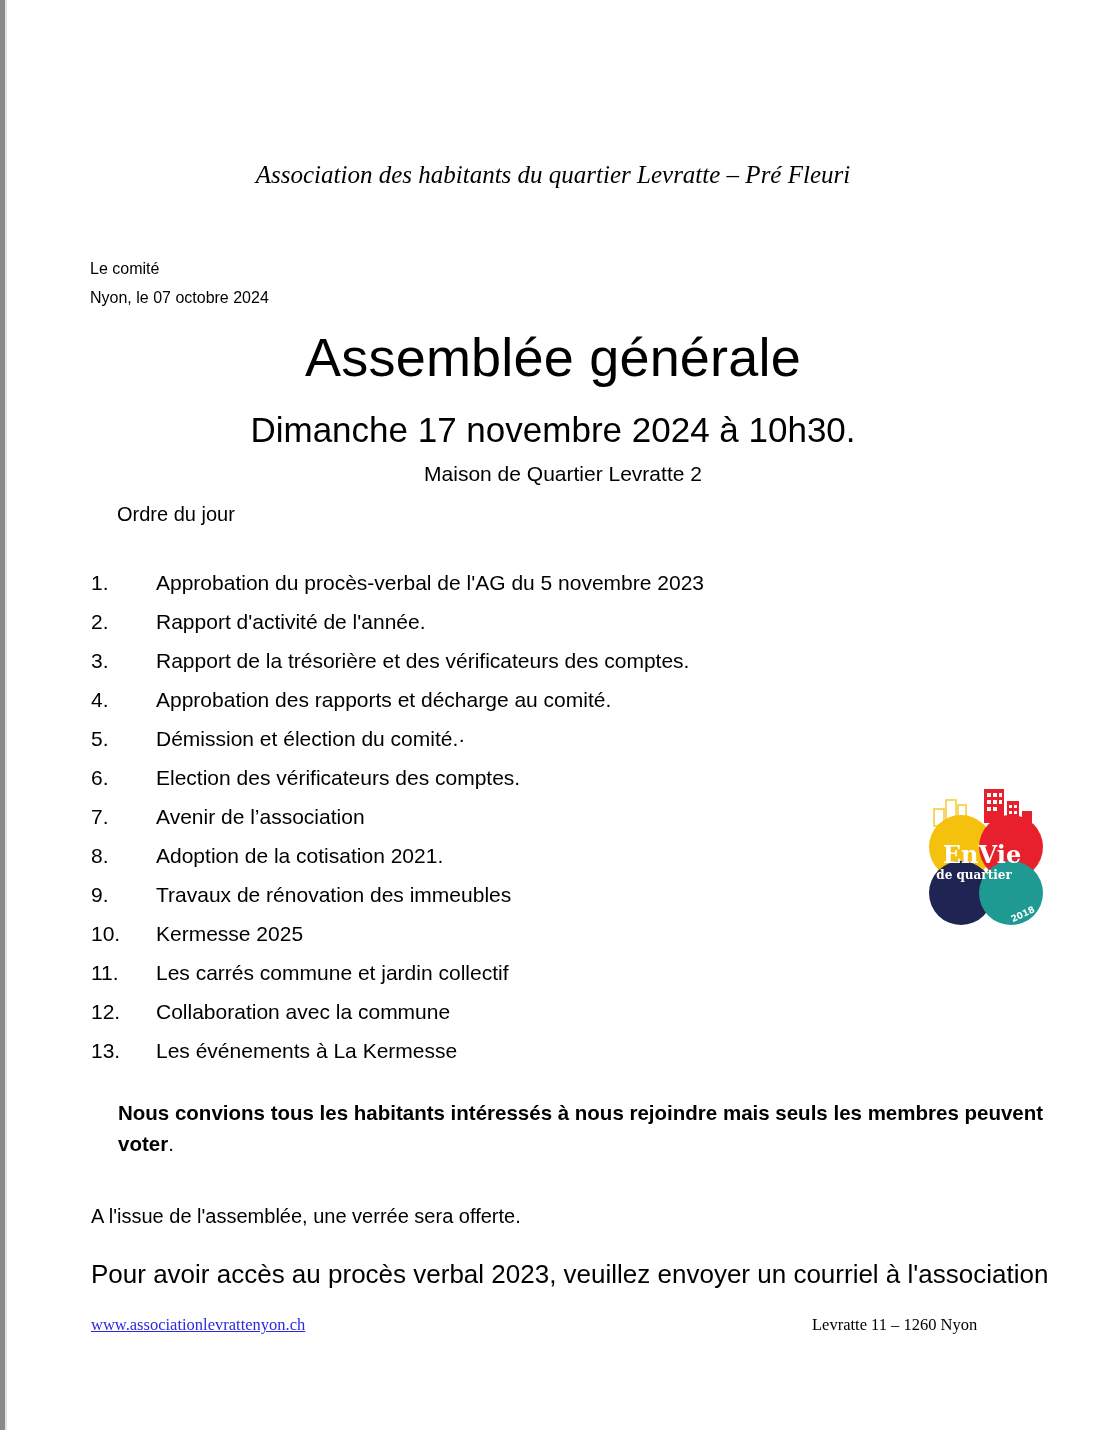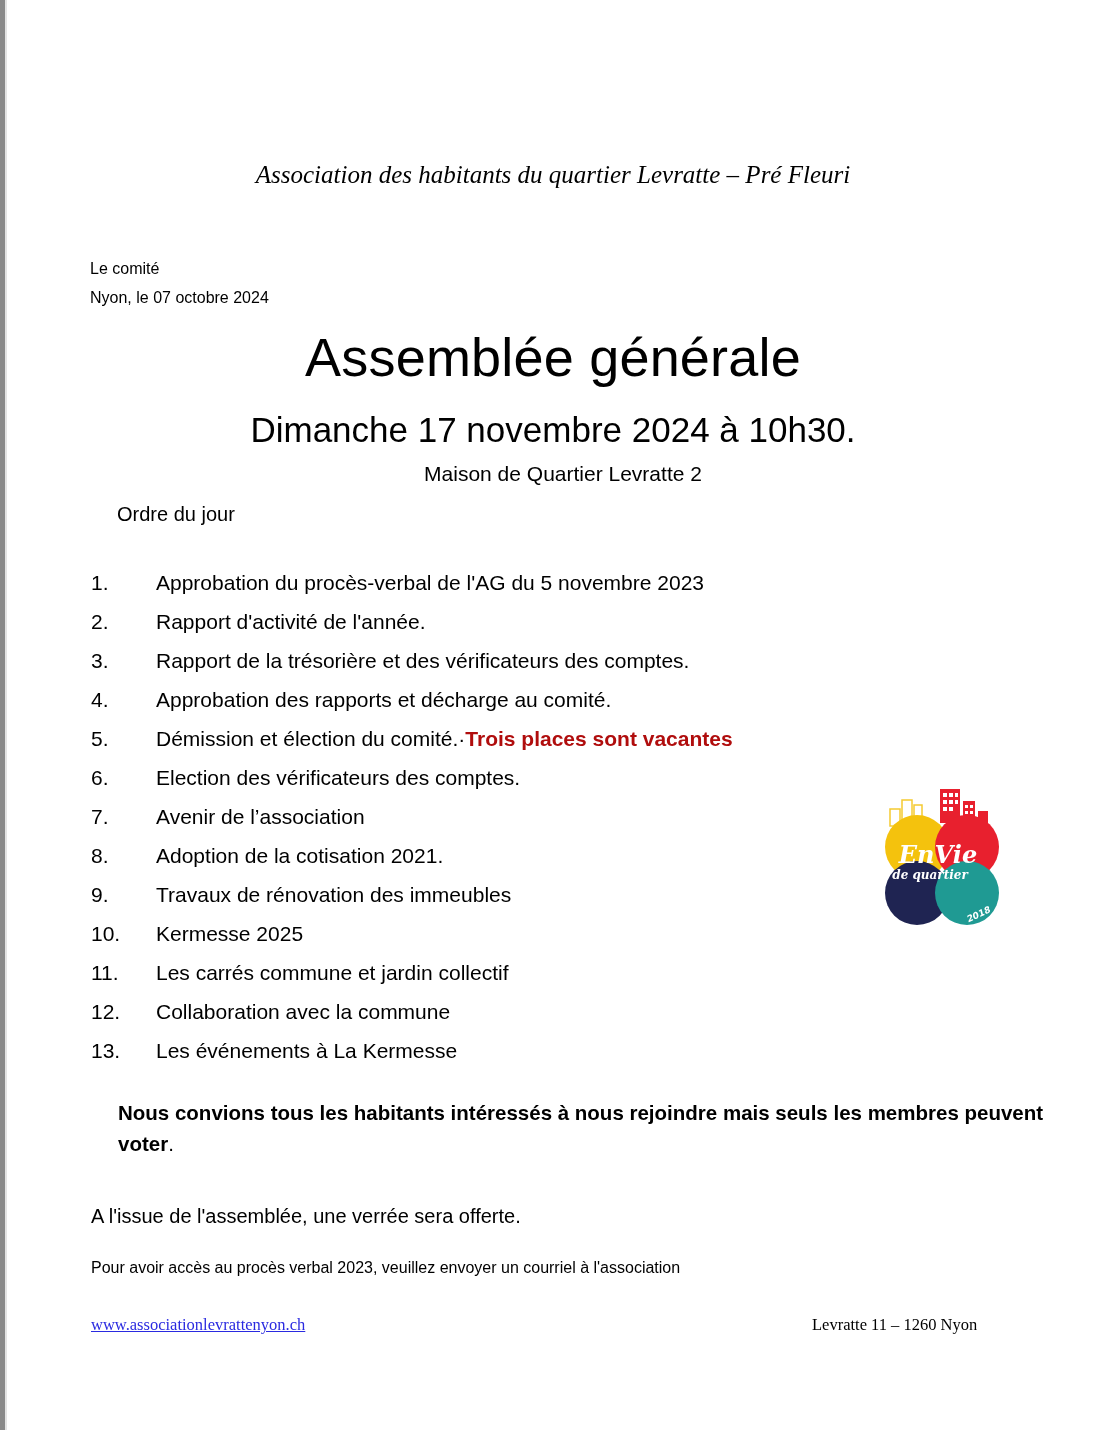--- a/index.html
+++ b/index.html
@@ -40,28 +40,28 @@
     font-size: 21px;
   }
   .agenda-label { left: 117px; top: 503px; font-size: 20px; }
   .agenda {
     position: absolute; left: 91px; top: 567px; margin: 0; padding: 0;
     list-style: none; font-size: 21px;
   }
   .agenda li { height: 39px; line-height: 32px; display: flex; }
   .agenda .num { width: 65px; display: inline-block; }
   .agenda .red { color: #b00d0d; font-weight: bold; }
-  .logo { position: absolute; left: 860px; top: 785px; width: 150px; height: 150px; font-style: italic; }
+  .logo { position: absolute; left: 904px; top: 785px; width: 150px; height: 150px; }
   .invite {
     position: absolute; left: 118px; top: 1097px; width: 930px;
     font-size: 20.5px; font-weight: bold; line-height: 31px;
   }
   .invite .dot { font-weight: normal; }
   .para1 { left: 91px; top: 1205px; font-size: 20px; }
-  .para2 { left: 91px; top: 1259px; font-size: 16px; text-align: right; }
+  .para2 { left: 91px; top: 1259px; font-size: 26px; text-align: right; }
   .footer-link {
     left: 91px; top: 1315px; font-family: Liberation Serif, serif;
     font-size: 16.5px; color: #2a2ae0; text-decoration: underline;
   }
   .footer-addr {
     left: 812px; top: 1315px; font-family: "Liberation Serif", "DejaVu Serif", serif;
     font-size: 16.5px;
   }
 </style>
 </head>
@@ -94,21 +94,20 @@
       <span class="num">3.</span>
       <span>Rapport de la trésorière et des vérificateurs des comptes.</span>
     </li>
   <li>
       <span class="num">4.</span>
       <span>Approbation des rapports et décharge au comité.</span>
     </li>
   <li>
       <span class="num">5.</span>
       <span>Démission et élection du comité.·</span>
-      <span class="red">Trois places sont vacantes</span>
     </li>
   <li>
       <span class="num">6.</span>
       <span>Election des vérificateurs des comptes.</span>
     </li>
   <li>
       <span class="num">7.</span>
       <span>Avenir de l’association</span>
     </li>
   <li>

